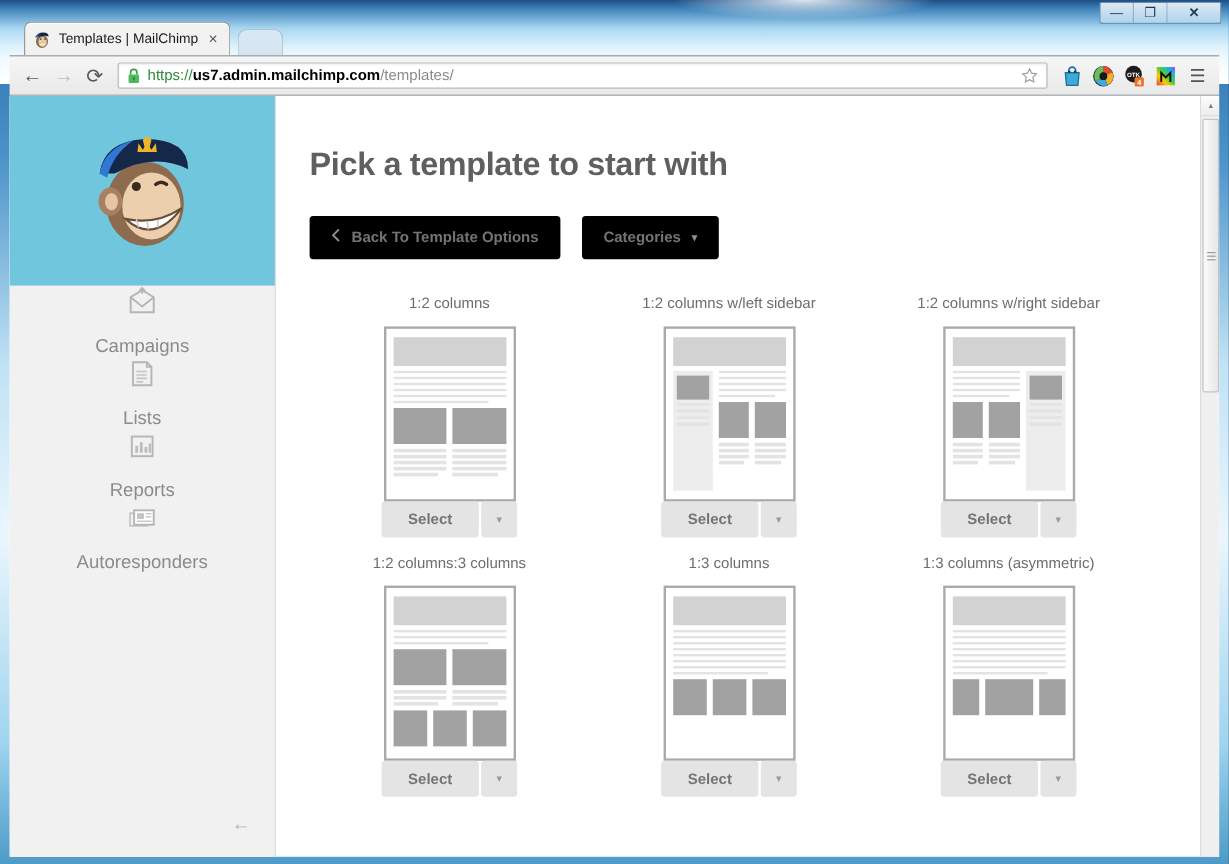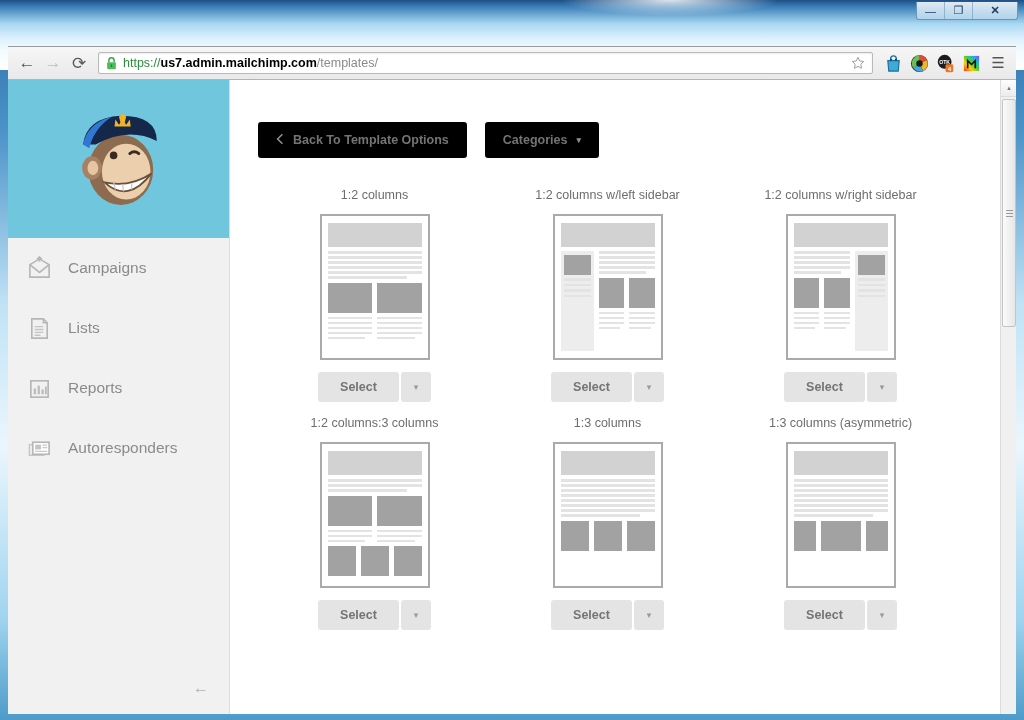--- a/index.html
+++ b/index.html
@@ -149,21 +149,21 @@
   }
   #account-name { flex: 1; font-size: 15.5px; color: #8b8b8b; }
   #account-badge {
     min-width: 34px; height: 22px; border-radius: 11px;
     background: #e2e2e2; color: #9a9a9a;
     font-size: 11px; display: flex; align-items: center; justify-content: center;
     padding: 0 8px;
   }
   .nav-item {
     height: 60px; display: flex; align-items: center;
-    padding: 0 18px; gap: 16px;
+    padding: 0 18px; gap: 16px; flex-direction: column;
   }
   .nav-icon { width: 26px; height: 26px; flex: none; display:flex;align-items:center;justify-content:center; }
   .nav-label { font-size: 15.5px; color: #8b8b8b; }
   #sidebar-collapse {
     position: absolute; bottom: 14px; right: 16px;
     width: 24px; height: 24px;
     display: flex; align-items: center; justify-content: center;
     color: #b0b0b0; font-size: 16px;
   }
 
@@ -221,21 +221,21 @@
   .col { flex: 1; display: flex; flex-direction: column; gap: 2.5px; }
   .side {
     width: 33px; flex: none; background: #ededed;
     padding: 4px 3px; display: flex; flex-direction: column; gap: 3px;
   }
   .side .simg { height: 20px; background: #a2a2a2; }
   .body-row { display: flex; gap: 5px; flex: 1; }
   .body-main { flex: 1; display: flex; flex-direction: column; gap: 4px; }
 
   .select-row {
-    margin-top: 12px; display: flex; align-items: stretch;
+    display: flex; align-items: stretch;
     gap: 2px;
   }
   .select-btn {
     background: #e4e4e4; color: #747474;
     font-size: 12.5px; font-weight: bold;
     border: none; border-radius: 3px;
     height: 30px; padding: 0 22px;
     font-family: "Liberation Sans", sans-serif;
   }
   .select-caret {
@@ -273,20 +273,36 @@
   <div id="glass-top"></div>
 
   <div id="win-controls">
     <div class="win-btn">—</div>
     <div class="win-btn">❐</div>
     <div class="win-btn close">✕</div>
   </div>
 
   <div id="chrome">
 
+    <div id="tabstrip">
+      <div id="tab">
+        <svg id="tab-favicon" viewBox="0 0 32 32">
+          <ellipse cx="16" cy="19" rx="10" ry="11" fill="#8a6a4f"></ellipse>
+          <ellipse cx="17" cy="20" rx="7" ry="8.5" fill="#e8c9a6"></ellipse>
+          <path d="M5 12 Q8 4 18 4 Q27 4 27 11 Q20 8 12 11 Z" fill="#14253f"></path>
+          <path d="M5 12 Q7 7 14 5 Q9 9 8 13 Z" fill="#2b6fd0"></path>
+          <circle cx="14" cy="15" r="1.4" fill="#3a2a20"></circle>
+          <circle cx="21" cy="15" r="1.4" fill="#3a2a20"></circle>
+          <path d="M12 23 Q17 28 23 22 Q18 25 12 23 Z" fill="#fff"></path>
+        </svg>
+        <div id="tab-title">Templates | MailChimp</div>
+        <div id="tab-close">×</div>
+      </div>
+      <div id="newtab"></div>
+    </div>
 
     <div id="toolbar">
       <div class="nav-btn">←</div>
       <div class="nav-btn disabled">→</div>
       <div class="nav-btn">⟳</div>
 
       <div id="omnibox">
         <svg id="lock-icon" viewBox="0 0 14 16">
           <path d="M4 7V5a3 3 0 0 1 6 0v2" fill="none" stroke="#3aa14a" stroke-width="1.6"></path>
           <rect x="2" y="7" width="10" height="8" rx="1.2" fill="#4dbb5c"></rect>
@@ -412,20 +428,21 @@
             </svg>
           </span>
           <span class="nav-label">Autoresponders</span>
         </div>
 
 
         <div id="sidebar-collapse">←</div>
       </div>
 
       <div id="main">
+        <div id="page-title">Pick a template to start with</div>
 
         <div id="action-row">
           <button class="btn">
             <span>
               <svg viewBox="0 0 10 14" width="8" height="12">
                   <path d="M8 1 L2 7 L8 13" fill="none" stroke="#8e8e8e" stroke-width="2"></path>
                 </svg>
             </span>
             <span>Back To Template Options</span>
           </button>

